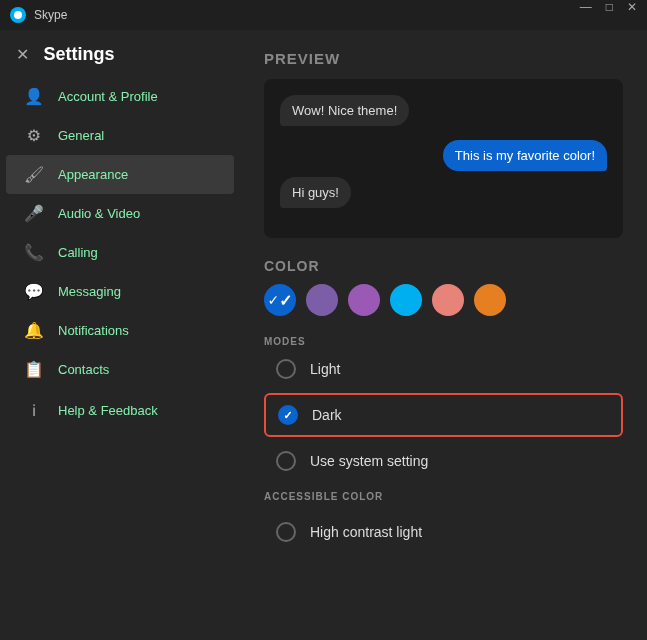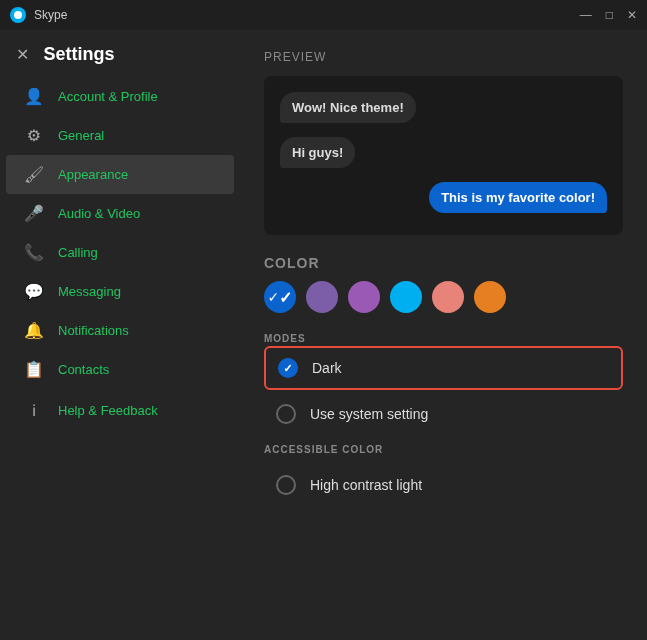--- a/index.html
+++ b/index.html
@@ -10,21 +10,20 @@
       font-family: 'Segoe UI', sans-serif;
       overflow: hidden;
       position: relative;
     }
 
     
     .title-bar {
       height: 30px;
       background: #1f1f1f;
       display: flex;
-      align-items: center;
       justify-content: space-between;
       padding: 0 10px;
     }
     .title-bar-left {
       display: flex;
       align-items: center;
       gap: 8px;
     }
     .title-bar-icon {
       width: 16px;
@@ -228,21 +227,21 @@
     .settings-nav-item.active {
       background: #3a3a3a;
     }
     .settings-nav-icon {
       color: #aaa;
       font-size: 16px;
       width: 20px;
       text-align: center;
     }
     .settings-nav-label {
-      color: #22c55e;
+      color: #86efac;
       font-size: 13px;
     }
 
     
     .right-panel {
       flex: 1;
       background: #1a1a1a;
       overflow: hidden;
       position: relative;
     }
@@ -256,31 +255,30 @@
       bottom: 0;
       background: #252526;
       padding: 20px 24px;
       overflow-y: auto;
       z-index: 5;
     }
 
     
     .preview-label {
       color: #888;
-      font-size: 12px;
-      font-weight: 400;
+      font-size: 15px;
+      font-weight: 700;
       letter-spacing: 1px;
       margin-bottom: 12px;
     }
     .preview-box {
       background: #1a1a1a;
       border-radius: 8px;
       padding: 16px;
       margin-bottom: 20px;
-      font-weight: bold;
     }
     .chat-bubble-left {
       background: #2d2d2d;
       color: #ddd;
       font-size: 13px;
       padding: 8px 12px;
       border-radius: 16px 16px 16px 4px;
       display: inline-block;
       margin-bottom: 8px;
     }
@@ -495,40 +493,44 @@
 
   <div class="right-panel">
 
     <div class="settings-content">
 
       <div class="preview-label">PREVIEW</div>
       <div class="preview-box">
         <div class="bubble-row">
           <div class="chat-bubble-left">Wow! Nice theme!</div>
         </div>
+        <div class="bubble-row" style="display:flex;justify-content:flex-end;">
+          <div class="chat-bubble-right">This is my favorite color!</div>
+        </div>
         <div class="bubble-row">
           <div class="chat-bubble-left">Hi guys!</div>
-        </div>
-        <div class="bubble-row" style="display:flex;justify-content:flex-end;">
-          <div class="chat-bubble-right">This is my favorite color!</div>
         </div>
       </div>
 
       <div class="color-label">COLOR</div>
       <div class="color-swatches">
         <div class="color-swatch selected" style="background:#0b63ce">✓</div>
         <div class="color-swatch" style="background:#7b5ea7"></div>
         <div class="color-swatch" style="background:#9b59b6"></div>
         <div class="color-swatch" style="background:#00aff0"></div>
         <div class="color-swatch" style="background:#e8837a"></div>
         <div class="color-swatch" style="background:#e67e22"></div>
       </div>
 
       <div class="modes-label">MODES</div>
 
+      <div class="mode-option">
+        <div class="radio-circle"></div>
+        <span class="mode-label">Light</span>
+      </div>
 
       <div class="mode-option dark-selected">
         <div class="radio-circle checked"></div>
         <span class="mode-label">Dark</span>
       </div>
 
       <div class="mode-option">
         <div class="radio-circle"></div>
         <span class="mode-label">Use system setting</span>
       </div>

